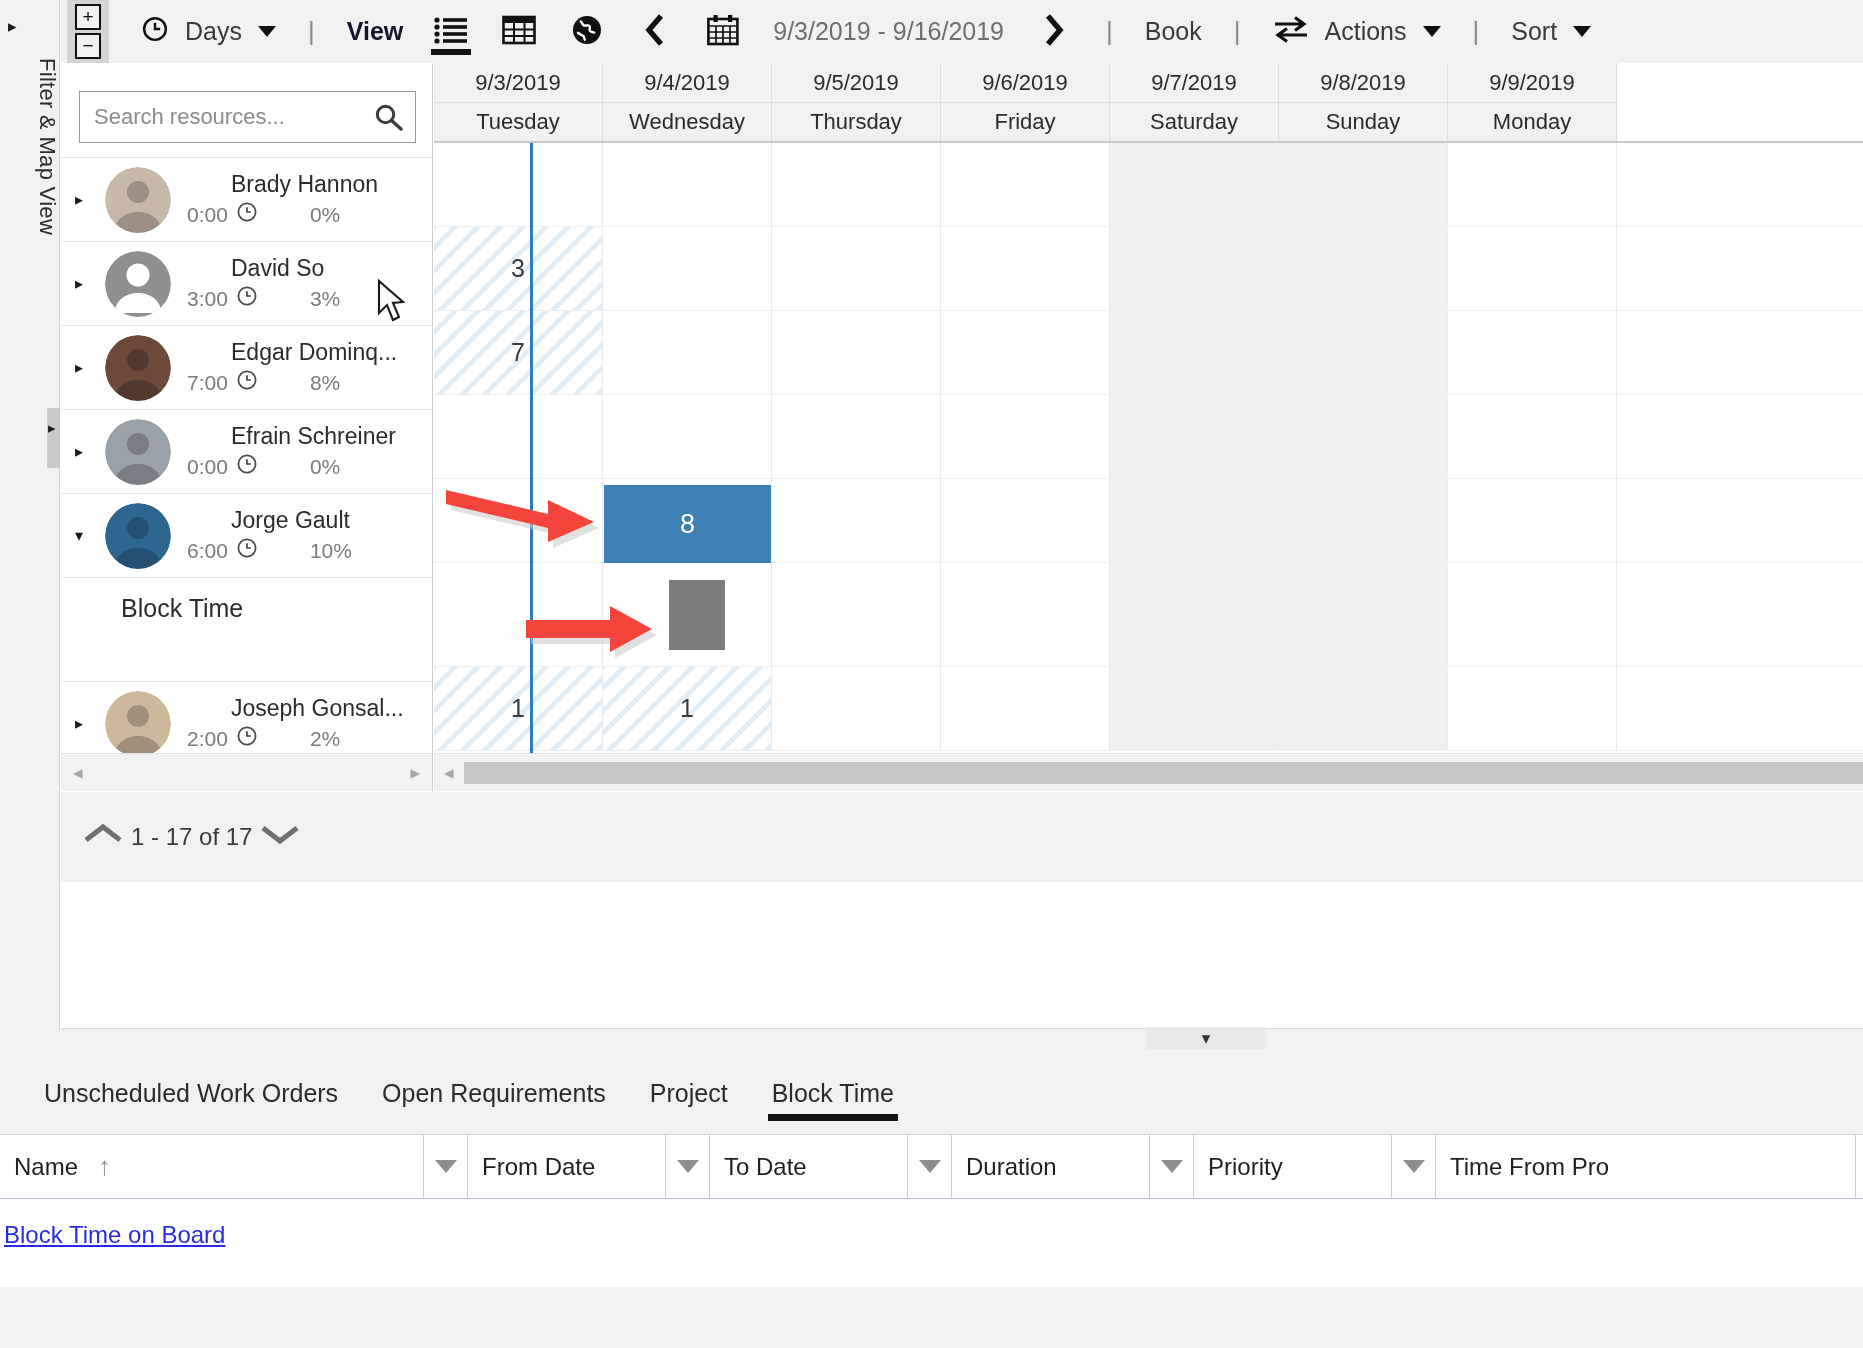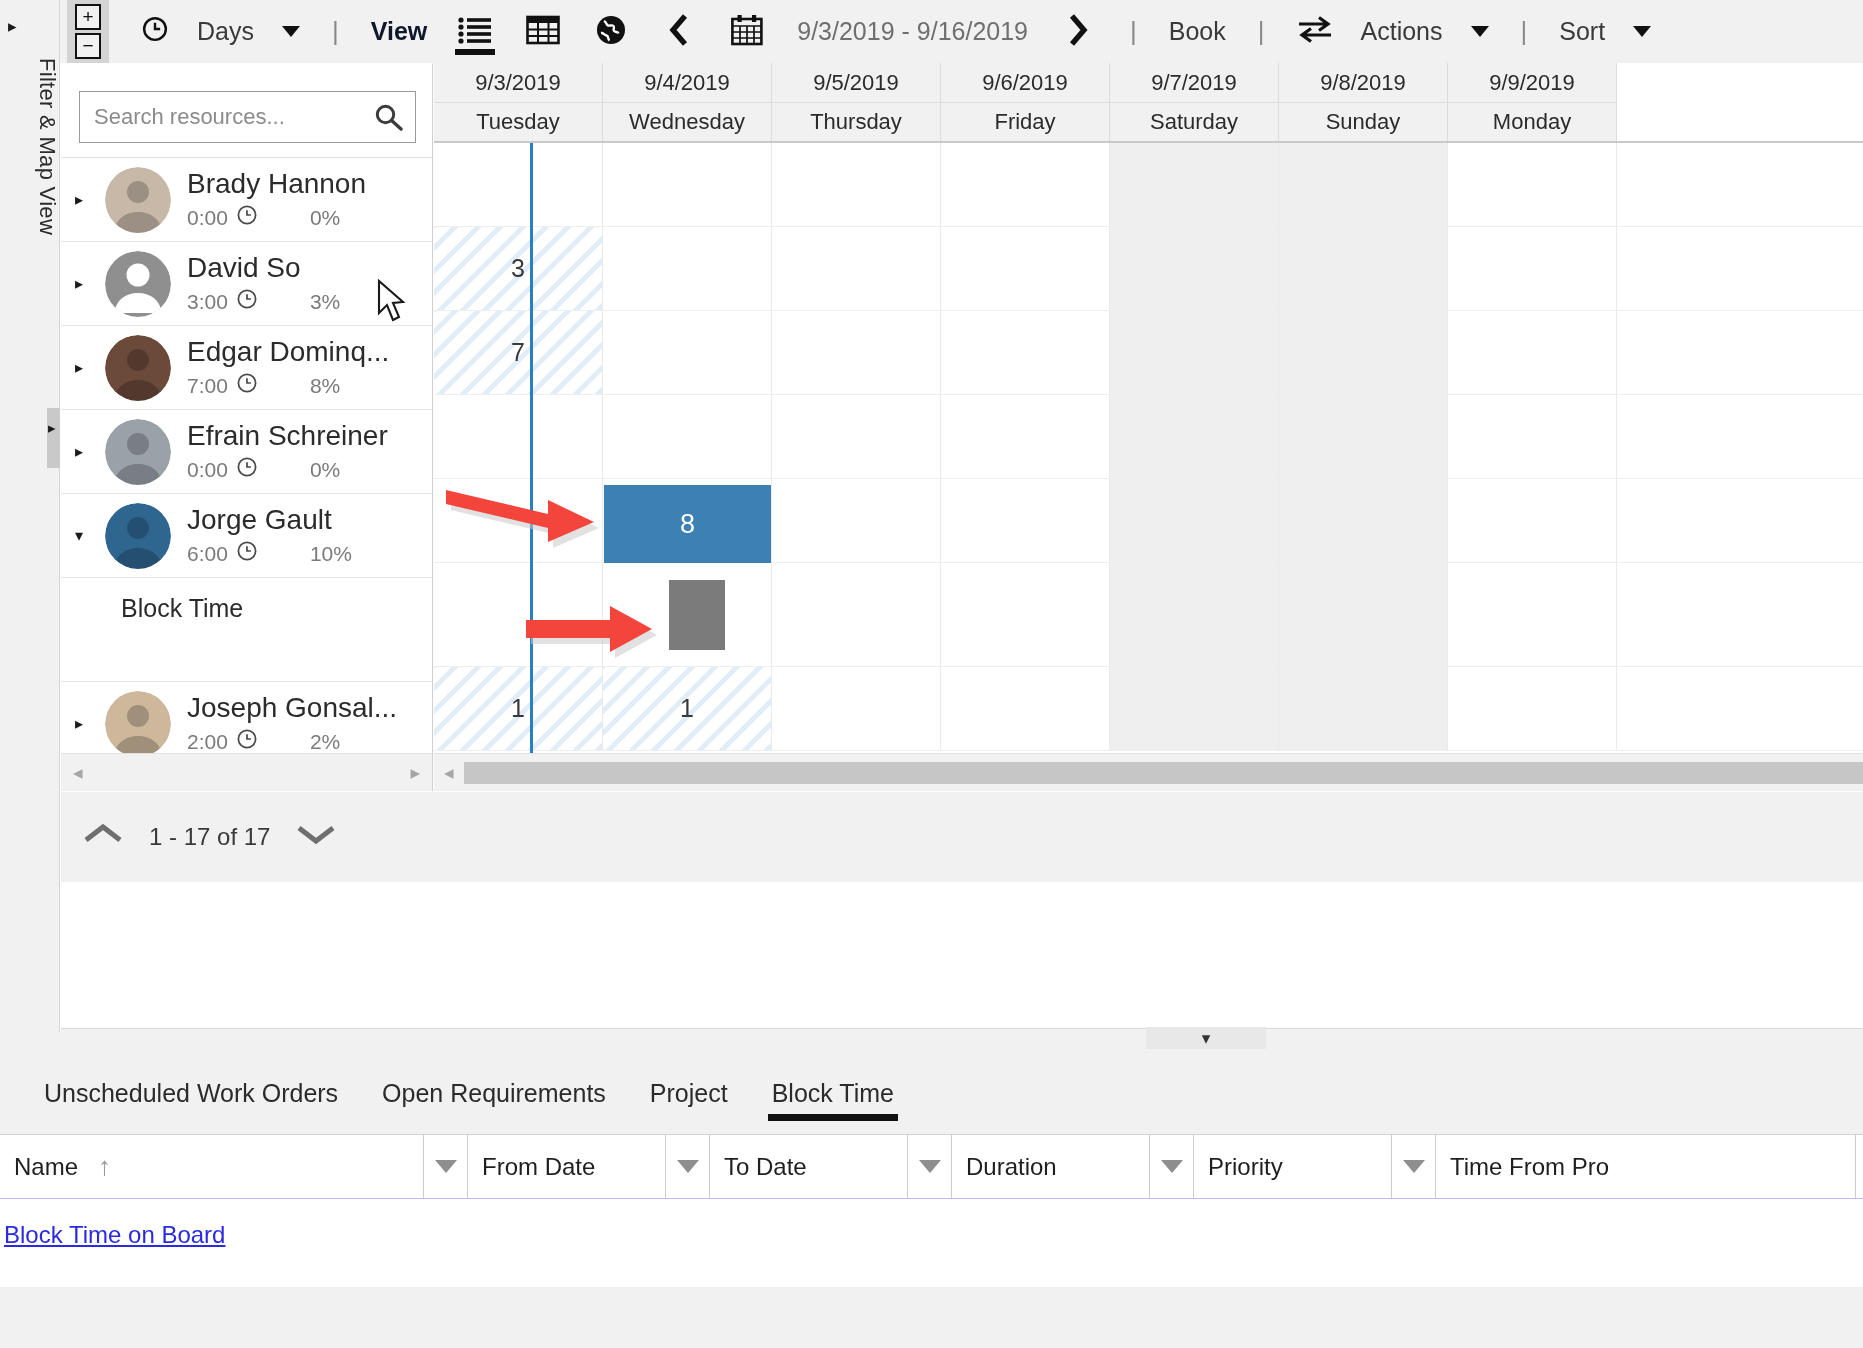--- a/index.html
+++ b/index.html
@@ -46,21 +46,21 @@
     width: 42px; margin-left: 7px; margin-right: 18px;
     display: flex; flex-direction: column; align-items: center; gap: 3px;
     background: #d4d4d4; padding: 4px 0; height: 63px; justify-content: center;
   }
   .zoom-btn {
     width: 26px; height: 26px; border: 2px solid #111; background: #f1f1f1;
     font-size: 19px; line-height: 22px; text-align: center; color: #111;
     cursor: pointer;
   }
   .tb-item {
-    display: flex; align-items: center; gap: 28px;
+    display: flex; align-items: center; gap: 16px;
     padding: 0 14px; height: 47px; cursor: pointer; color: #3a3a3a;
     font-size: 25px; white-space: nowrap;
   }
   .tb-item.muted { color: #0f172a; font-weight: bold; }
   .tb-sep { color: #8a8a8a; font-size: 26px; padding: 0 18px; }
   .caret-dn {
     width: 0; height: 0; border-left: 9px solid transparent;
     border-right: 9px solid transparent; border-top: 11px solid #111;
   }
   .icon-sq { display: inline-block; }
@@ -100,21 +100,21 @@
   }
   .resrow .expander {
     width: 30px; margin-left: 14px; font-size: 16px; color: #1a1a1a; line-height: 1;
   }
   .avatar {
     width: 66px; height: 66px; border-radius: 50%; overflow: hidden;
     flex: 0 0 66px; margin-right: 16px;
     display: flex; align-items: flex-end; justify-content: center;
   }
   .resmeta { display: flex; flex-direction: column; justify-content: center; }
-  .resname { font-size: 28px; color: #2b2b2b; line-height: 1.15; }
+  .resname { font-size: 23px; color: #2b2b2b; line-height: 1.15; margin-left: 44px; }
   .resstats {
     display: flex; align-items: center; gap: 8px;
     font-size: 21px; color: #7b7b7b; margin-top: 4px;
   }
   .resstats .pct { margin-left: 44px; }
   .childrow {
     height: 104px; border-bottom: 1px solid #e6e6e6; background: #fff;
     display: flex; align-items: flex-start; padding: 16px 0 0 60px;
   }
   .childrow .clabel { font-size: 25px; color: #2b2b2b; }
@@ -175,21 +175,21 @@
     background: #f1f1f1; border-top: 1px solid #e0e0e0;
     display: flex; align-items: center;
   }
   .grid-hscroll .lbtn { color: #a6a6a6; font-size: 19px; padding: 0 10px; cursor: pointer; }
   .grid-hscroll .thumb { height: 22px; background: #c6c6c6; flex: 1; cursor: pointer; }
 
   
   .pager {
     position: absolute; left: 61px; top: 792px; width: 1802px; height: 90px;
     background: #f1f1f1; display: flex; align-items: center;
-    padding-left: 22px; gap: 26px;
+    padding-left: 22px; gap: 8px;
   }
   .pager .chev { font-size: 25px; color: #777; cursor: pointer; }
   .pager .ptext { font-size: 24px; color: #3a3a3a; }
 
   
   .splitter {
     position: absolute; left: 61px; top: 1028px; width: 1802px; height: 24px;
     background: #f1f1f1; border-top: 1px solid #d8d8d8;
   }
   .splitter-handle {

